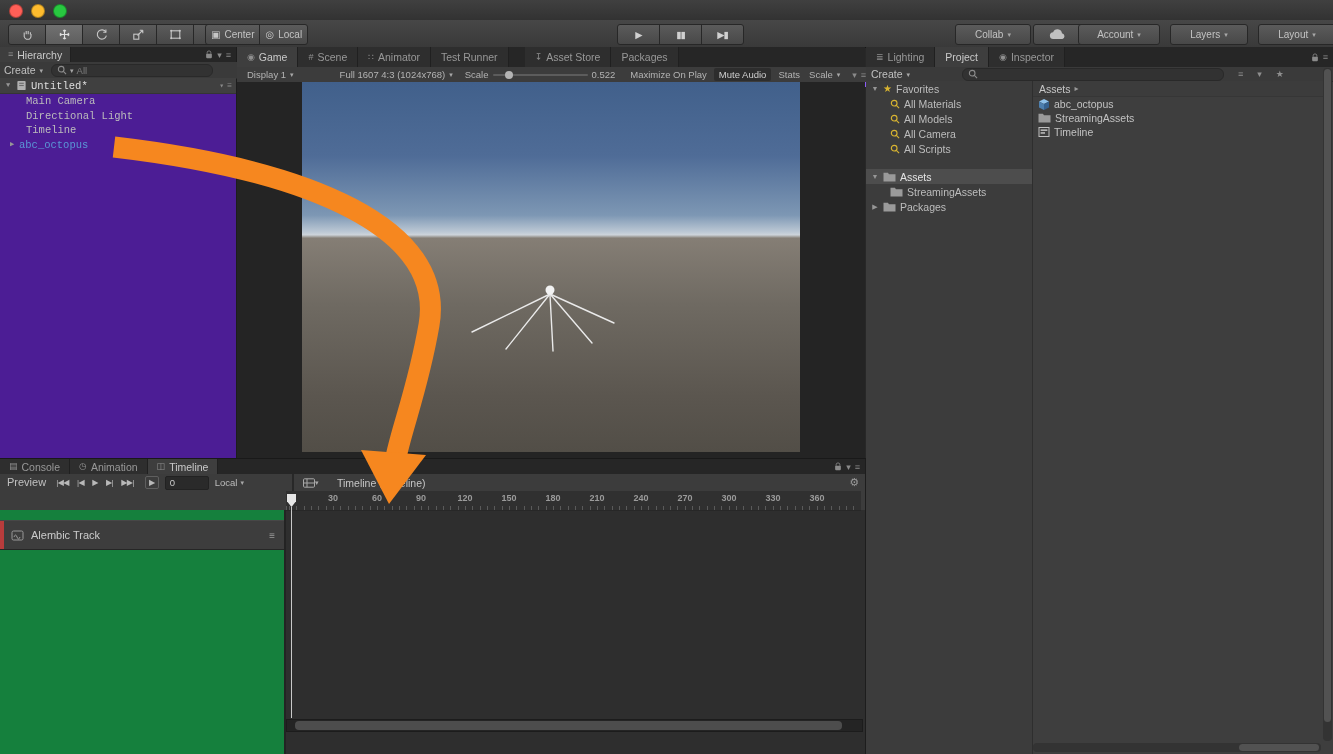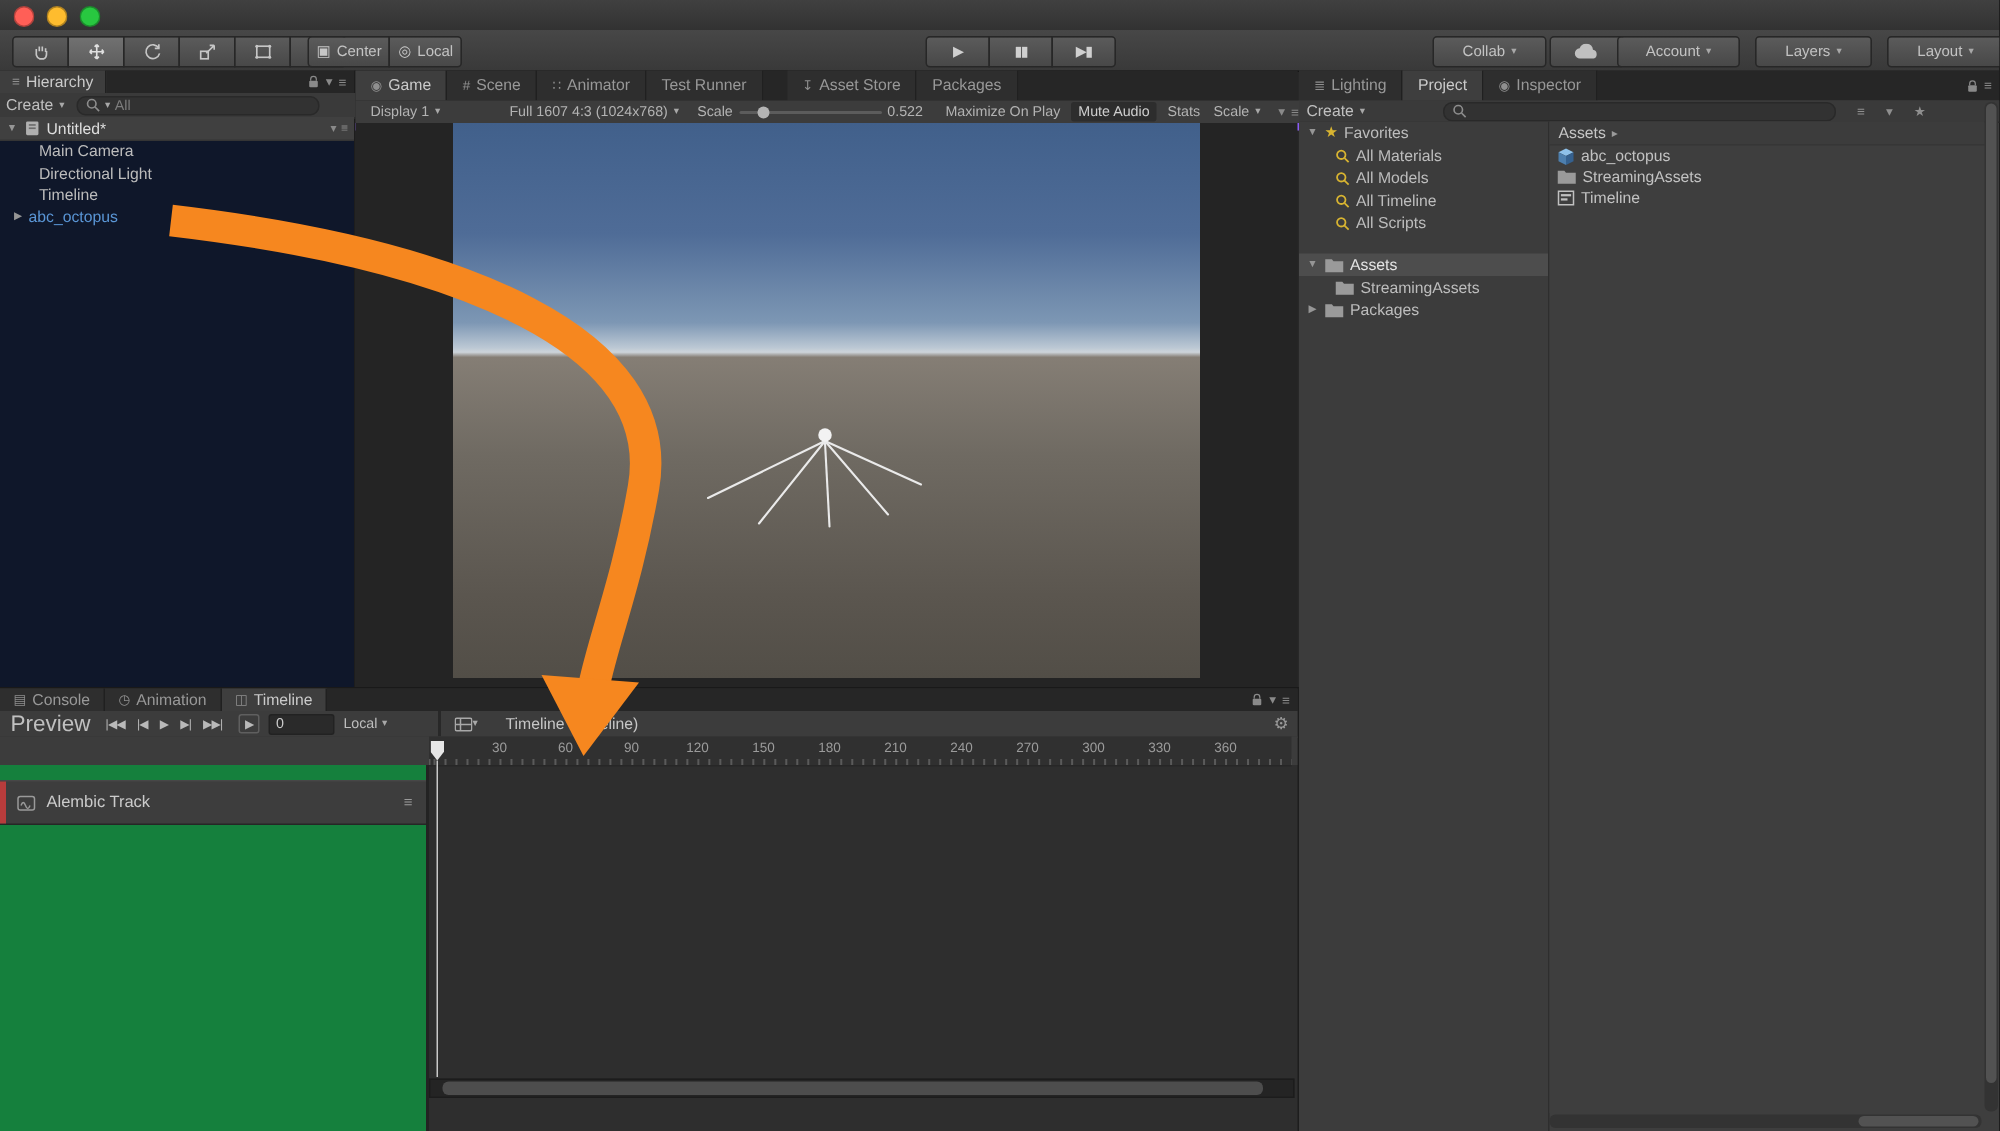--- a/index.html
+++ b/index.html
@@ -46,21 +46,21 @@
   #right{left:866px;top:47px;width:467px;height:707px;background:#3e3e3e;}
 
   
   #hierarchy .tabstrip{height:15px;}
   #hierarchy .tab{padding:0 8px;}
   #h-toolbar{position:absolute;left:0;top:15px;width:100%;height:16px;background:#3a3a3a;
     border-bottom:1px solid #2d2d2d;display:flex;align-items:center;padding:0 4px;gap:8px;}
   .create-dd{display:flex;align-items:center;gap:4px;color:#c0c0c0;font-size:10.5px;}
   .searchbox{display:flex;align-items:center;gap:3px;height:11px;background:#323232;
     border:1px solid #292929;border-radius:6px;padding:0 5px;color:#7d7d7d;font-size:9.5px;}
-  #h-tree{position:absolute;left:0;top:31px;right:0;bottom:0;background:#0f172a;}
+  #h-tree{position:absolute;left:0;top:31px;right:0;bottom:0;background:#4c1d95;font-family:Liberation Mono, monospace;}
   .scene-row{height:15px;display:flex;align-items:center;gap:4px;padding:0 4px;background:#404040;
     border-bottom:1px solid #353535;color:#dedede;font-size:10.5px;}
   .fold{font-size:7px;color:#969696;width:8px;text-align:center;line-height:1;}
   .row-menu{margin-left:auto;display:flex;gap:3px;color:#8a8a8a;font-size:8px;align-items:center;}
   .h-item{height:14.5px;display:flex;align-items:center;padding-left:26px;font-size:10.5px;color:#bcbcbc;}
   .h-item.prefab{padding-left:8px;gap:3px;}
   .h-item.prefab .lbl{color:#5a96d6;}
 
   
   #center .tabstrip{height:20px;}
@@ -100,39 +100,39 @@
   .hscrollbar{position:absolute;left:167px;right:12px;bottom:2px;height:9px;background:#333;border-radius:4px;}
   .hthumb{position:absolute;right:2px;top:1px;bottom:1px;width:80px;background:#525252;border-radius:4px;}
 
   
   #bottom .tabstrip{height:15px;}
   #bottom .tab{padding:0 9px;}
   #tl-row1{position:absolute;left:0;top:15px;width:100%;height:17px;background:#3c3c3c;border-bottom:1px solid #303030;display:flex;}
   #tl-row1-left{width:284px;display:flex;align-items:center;gap:2px;padding:0 4px;border-right:2px solid #282828;}
   .tl-btn{display:flex;align-items:center;justify-content:center;padding:0 3px;height:13px;color:#b9b9b9;
     font-size:8px;letter-spacing:-0.5px;line-height:1;}
-  .tl-btn.txt{font-size:15px;letter-spacing:0;color:#c0c0c0;margin-right:2px;}
+  .tl-btn.txt{font-size:11px;letter-spacing:0;color:#c0c0c0;margin-right:2px;}
   .tl-btn.boxed{border:1px solid #5f5f5f;border-radius:2px;height:11px;margin-left:6px;}
   .frame-field{width:34px;height:12px;background:#2a2a2a;border:1px solid #222;border-radius:2px;
     display:flex;align-items:center;padding:0 4px;color:#ccc;font-size:9.5px;margin:0 4px;}
   .tl-dd{display:flex;align-items:center;gap:3px;color:#bdbdbd;font-size:9.5px;}
   #tl-row1-right{flex:1;display:flex;align-items:center;padding:0 6px;gap:6px;}
   #tl-title{color:#c6c6c6;font-size:10.5px;margin-left:10px;}
   #tl-gear{margin-left:auto;color:#9a9a9a;font-size:11px;}
   #tl-row2{position:absolute;left:0;top:32px;width:100%;height:19px;background:#3c3c3c;}
   #tl-row2-left{position:absolute;left:0;top:0;width:284px;height:100%;border-right:2px solid #282828;display:flex;align-items:center;padding:0 4px;}
   .add-btn{height:14px;padding:0 7px;display:flex;align-items:center;gap:4px;
     background:linear-gradient(#5b5b5b,#484848);border:1px solid #2a2a2a;border-radius:3px;color:#d6d6d6;font-size:10px;}
   .edit-modes{position:absolute;left:192px;top:3px;display:flex;}
   .em-btn{width:24px;height:13px;background:#474747;border:1px solid #2a2a2a;display:flex;align-items:center;justify-content:center;}
   .em-btn + .em-btn{margin-left:-1px;}
   #tl-ruler{position:absolute;left:286px;top:0;width:575px;height:19px;background:#303030;border-bottom:1px solid #272727;}
   #tl-ruler::after{content:"";position:absolute;left:0;right:0;bottom:0;height:4px;
     background:repeating-linear-gradient(90deg,#5a5a5a 0 1px,transparent 1px 7.33px);background-position:3px 0;}
-  .ruler-num{position:absolute;top:2px;transform:translateX(-50%);font-size:9px;color:#9b9b9b;}
+  .ruler-num{position:absolute;top:2px;transform:translateX(-50%);font-size:9px;color:#9b9b9b;font-weight:bold;}
   #tl-body{position:absolute;left:0;top:51px;right:0;bottom:0;}
   #track-list{position:absolute;left:0;top:0;width:284px;bottom:0;background:#15803d;border-right:2px solid #232323;}
   .track-row{position:absolute;left:0;top:10px;width:100%;height:28px;background:#3d3d3d;
     border-top:1px solid #474747;border-bottom:1px solid #262626;display:flex;align-items:center;}
   .track-color{width:4px;height:100%;background:#b83c3c;}
   .track-ic{margin-left:7px;}
   .track-name{margin-left:7px;color:#cbcbcb;font-size:11px;}
   .track-menu{margin-left:auto;margin-right:9px;color:#9a9a9a;font-size:10px;}
   #tl-canvas{position:absolute;left:286px;top:0;width:575px;height:208px;background:#2a2a2a;
     background-image:repeating-linear-gradient(90deg,rgba(255,255,255,0.055) 0 1px,transparent 1px 44px),
@@ -442,21 +442,21 @@
             <circle cx="4.6" cy="4.6" r="3.1" fill="none" stroke="#d8b431" stroke-width="1.3"></circle>
             <path d="M7 7 L10 10" stroke="#d8b431" stroke-width="1.3"></path>
           </svg>
         <span>All Models</span>
       </div>
       <div class="prow child">
         <svg width="10" height="10" viewBox="0 0 11 11">
             <circle cx="4.6" cy="4.6" r="3.1" fill="none" stroke="#d8b431" stroke-width="1.3"></circle>
             <path d="M7 7 L10 10" stroke="#d8b431" stroke-width="1.3"></path>
           </svg>
-        <span>All Timeline</span>
+        <span>All Camera</span>
       </div>
       <div class="prow child">
         <svg width="10" height="10" viewBox="0 0 11 11">
             <circle cx="4.6" cy="4.6" r="3.1" fill="none" stroke="#d8b431" stroke-width="1.3"></circle>
             <path d="M7 7 L10 10" stroke="#d8b431" stroke-width="1.3"></path>
           </svg>
         <span>All Scripts</span>
       </div>
       <div class="prow sel gap-above">
         <span class="fold">▼</span>

